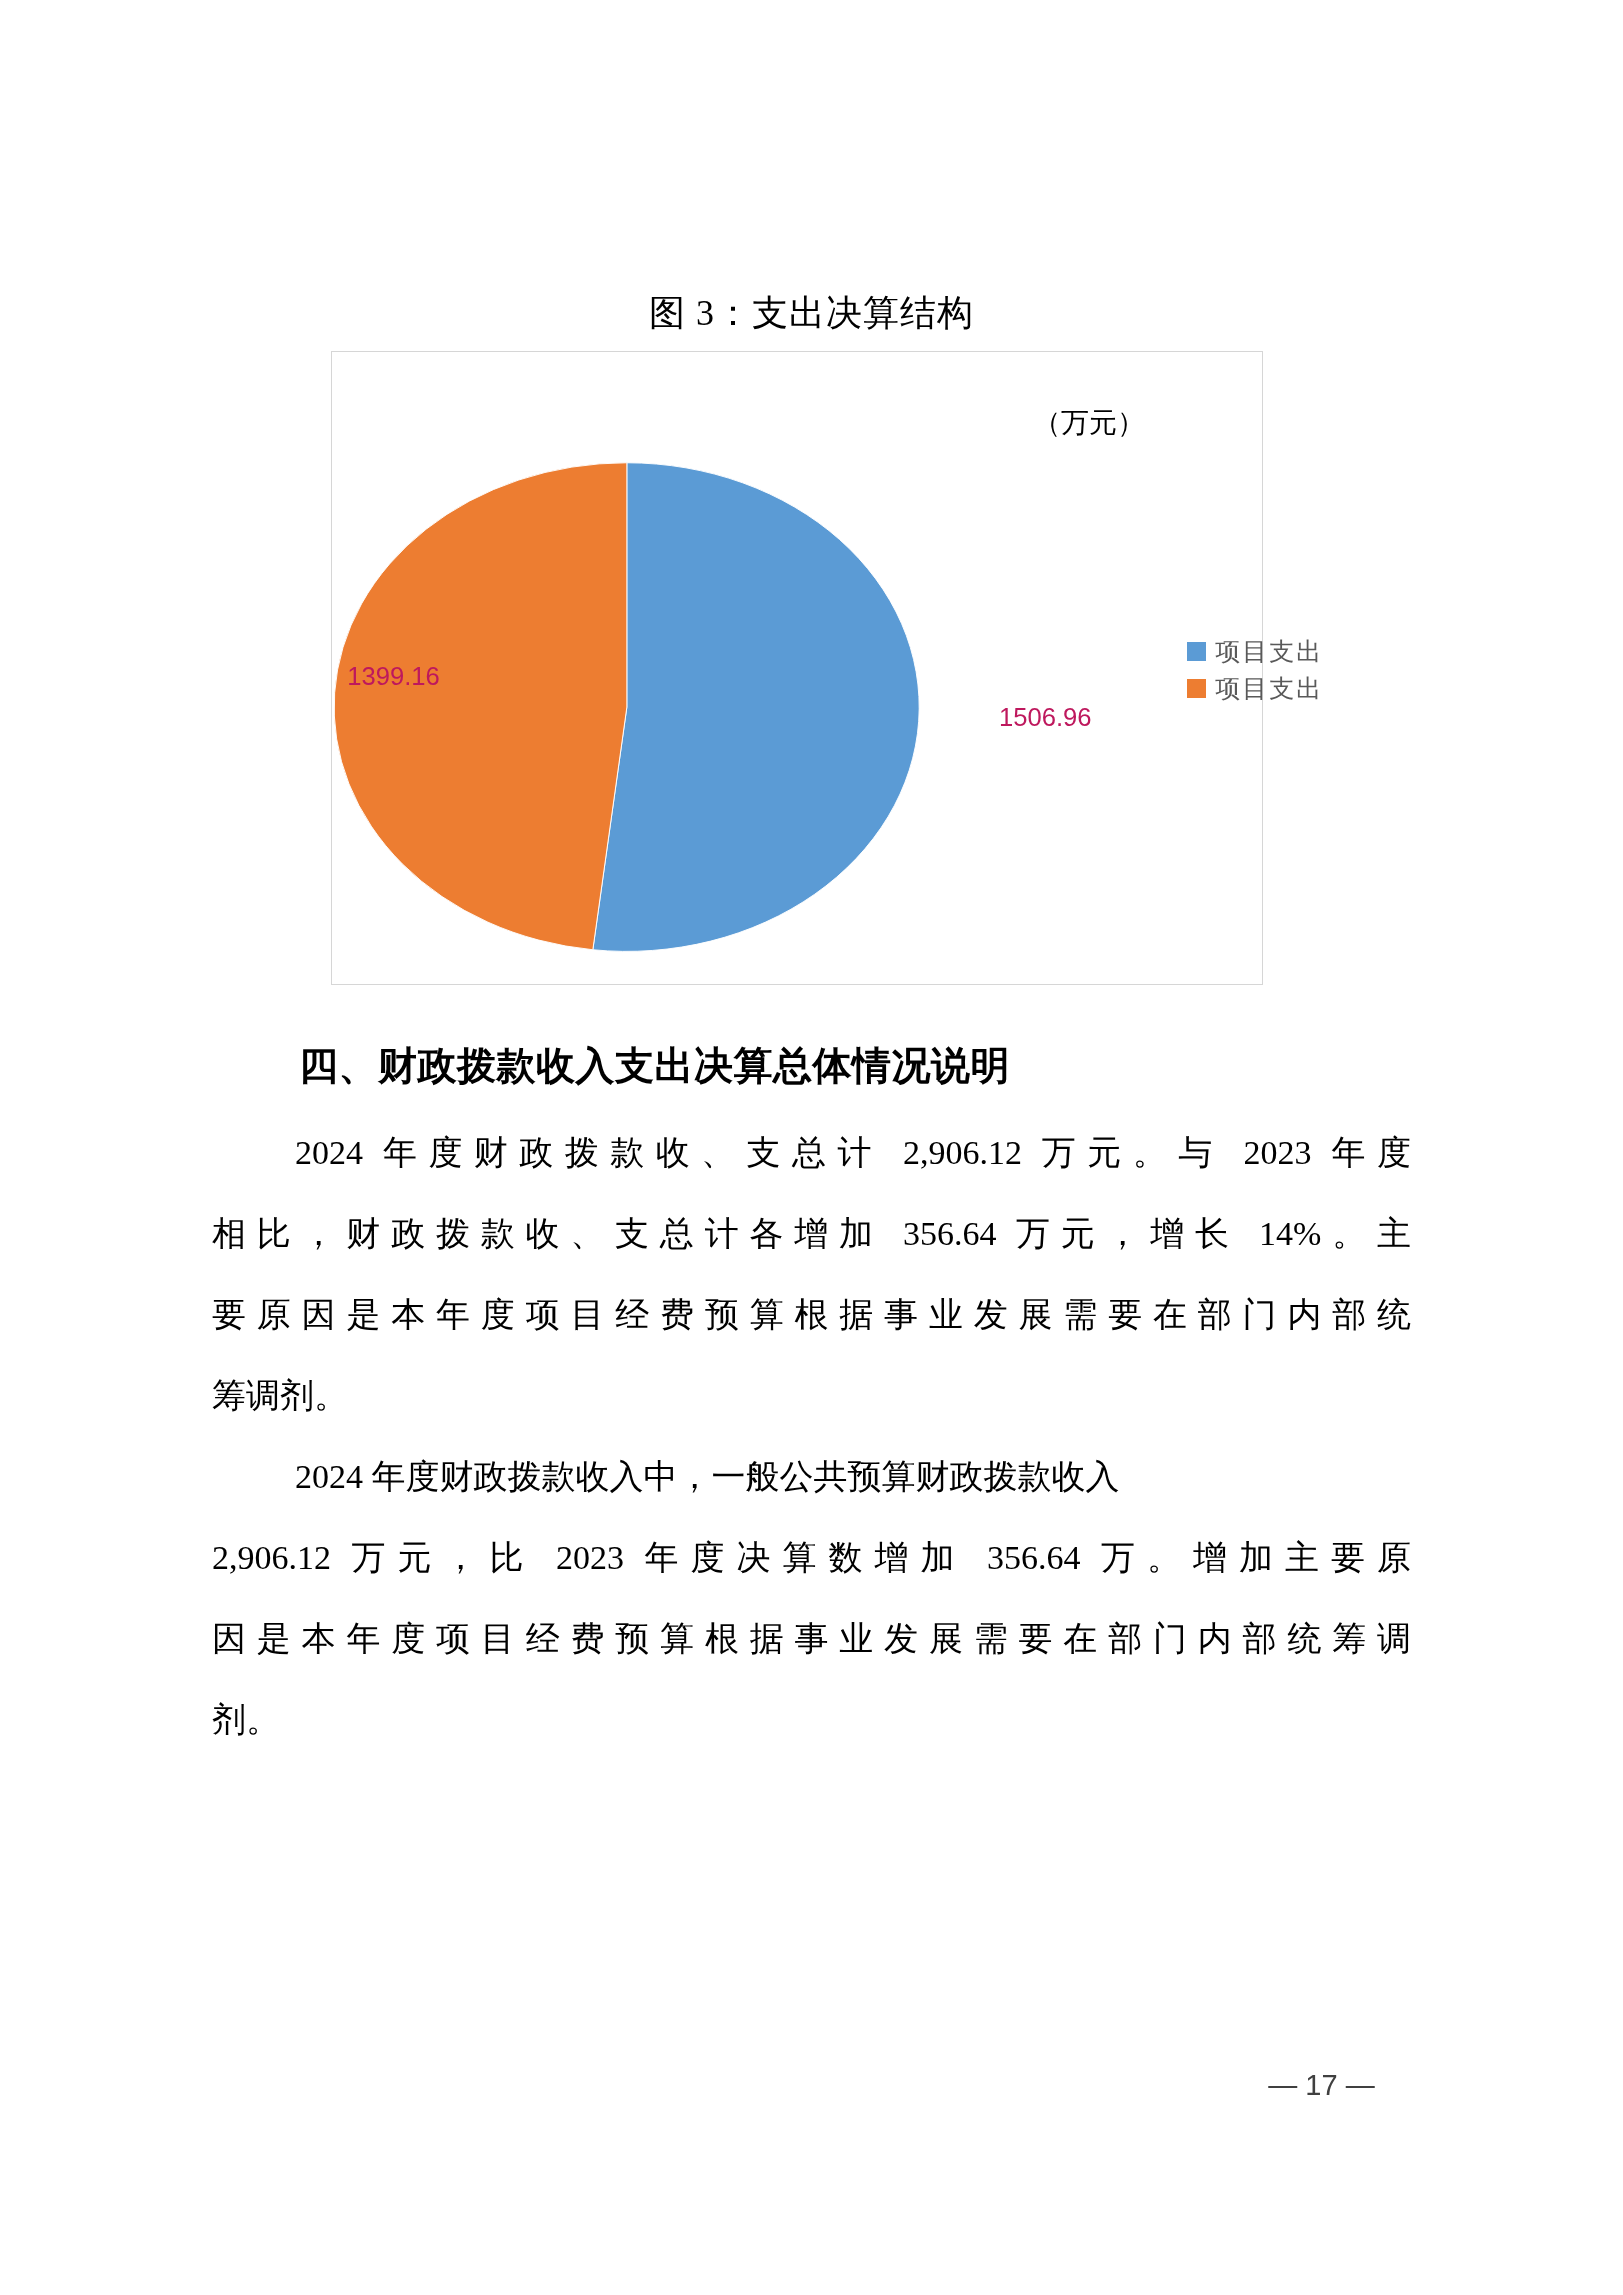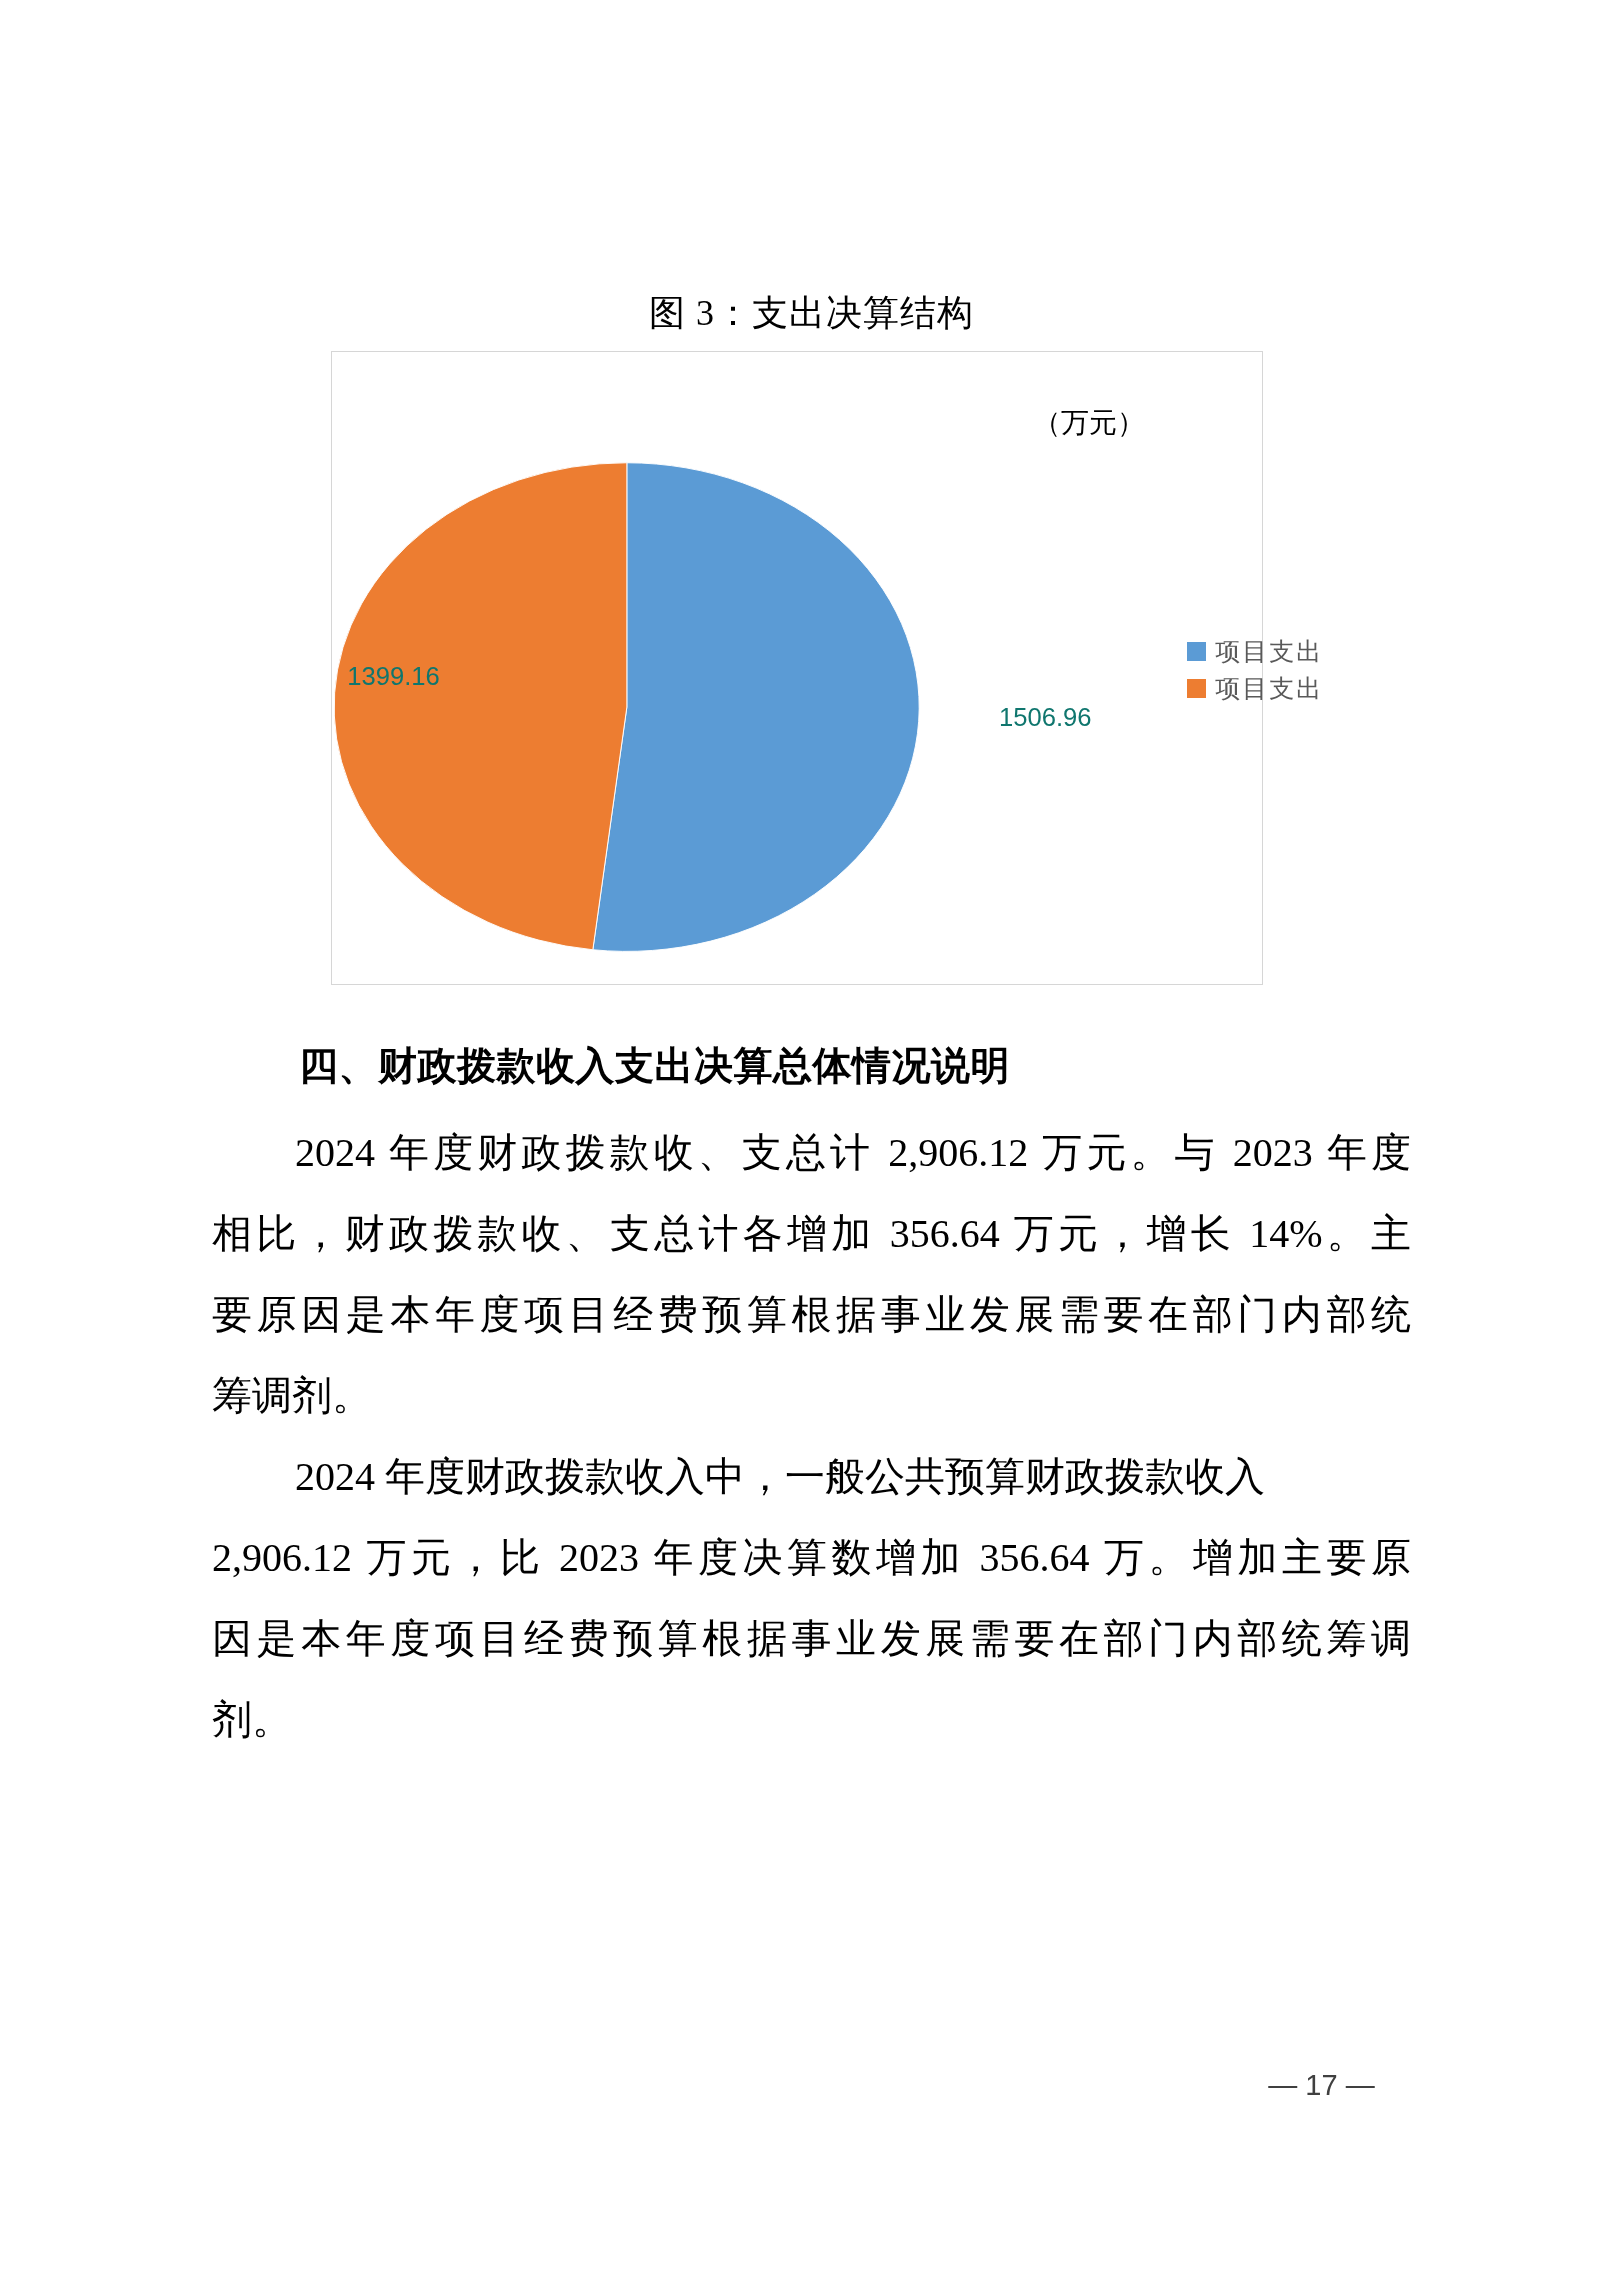--- a/index.html
+++ b/index.html
@@ -22,21 +22,21 @@
     position:absolute;left:331px;top:351px;width:932px;height:634px;
     border:1.5px solid #D6D6D6;background:#ffffff;box-sizing:border-box;
   }
   .chart-box svg{position:absolute;left:0;top:0;width:100%;height:100%;}
   .unit-label{
     position:absolute;left:675px;top:53px;width:164px;
     font-size:28px;line-height:36px;text-align:center;color:#000;
   }
   .pie-label{
     position:absolute;font-family:"Liberation Sans","DejaVu Sans",sans-serif;
-    font-size:25.6px;line-height:32px;color:#0f766e;
+    font-size:25.6px;line-height:32px;color:#be185d;
   }
   .pie-label.left{left:15.3px;top:308px;}
   .pie-label.right{left:667px;top:349px;}
   .legend{position:absolute;left:855px;top:284px;}
   .legend-row{display:flex;align-items:center;height:31px;margin-bottom:6.1px;}
   .legend-swatch{width:19px;height:19px;flex:0 0 19px;margin-right:9.2px;}
   .legend-text{
     font-size:25px;color:#595959;white-space:nowrap;
     font-family:"Liberation Serif","DejaVu Serif",serif;letter-spacing:2px;
   }
@@ -45,21 +45,21 @@
     position:absolute;left:212px;top:1038px;width:1199px;
     font-family:"Liberation Sans","DejaVu Sans",sans-serif;
     font-weight:bold;font-size:39px;line-height:56px;
     text-indent:87px;white-space:nowrap;letter-spacing:0.5px;
   }
   
   .para{position:absolute;left:212px;width:1199px;}
   .para.p1{top:1112px;}
   .para.p2{top:1436px;}
   .tline{
-    width:1199px;height:81px;line-height:81px;font-size:40px;
+    width:1199px;height:81px;line-height:81px;font-size:34px;
     text-align:justify;text-align-last:justify;white-space:normal;
   }
   .tline.first{text-indent:83px;}
   .tline.last{text-align:right;text-align-last:left;}
   
   .page-num{
     position:absolute;left:1232px;top:2065px;width:179px;
     text-align:center;font-size:29px;line-height:41px;
     font-family:"Liberation Sans","DejaVu Sans",sans-serif;color:#404040;
   }

